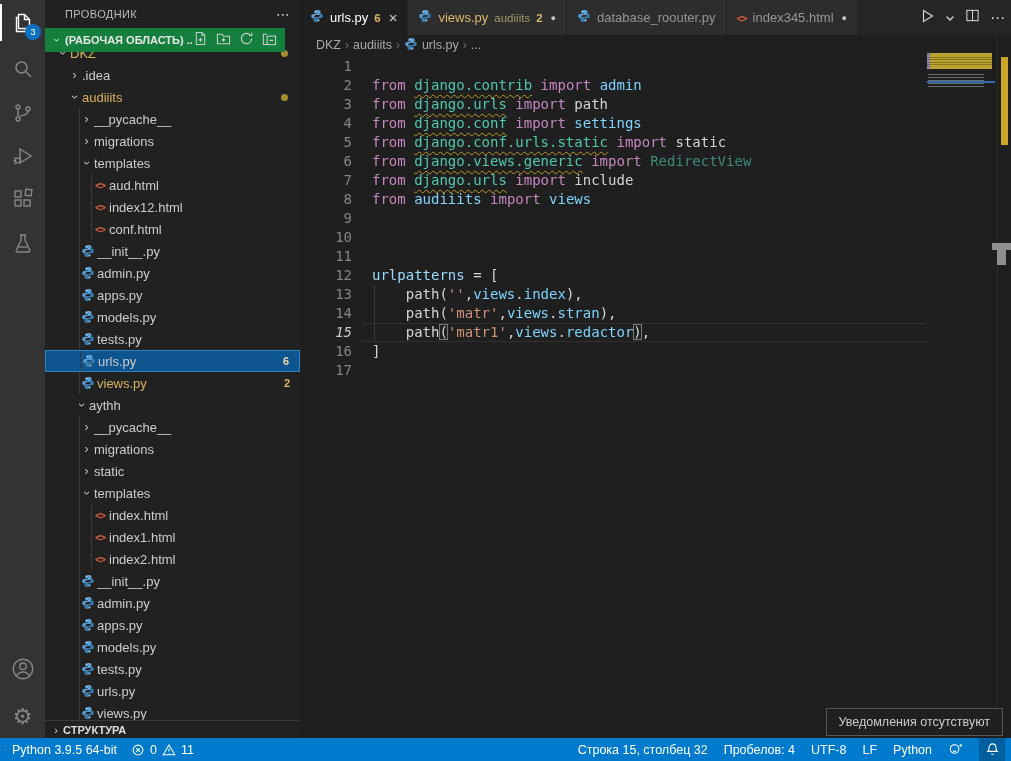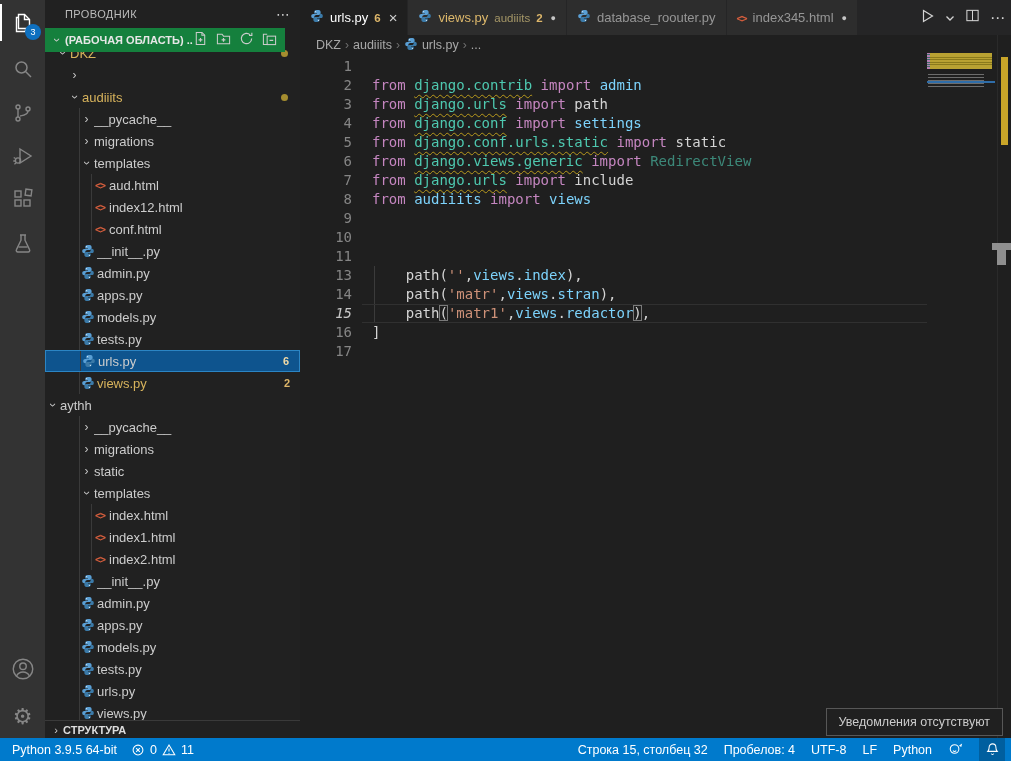--- a/index.html
+++ b/index.html
@@ -165,20 +165,21 @@
 
 <div class="sidebar">
   <div class="tree" id="tree">
       <div class="row gold" style="top: 42px; padding-left: 10px;">
         <span class="chev open">›</span>
         <span class="lbl">DKZ</span>
         <span class="dotb"></span>
       </div>
       <div class="row" style="top: 64px; padding-left: 22px;">
         <span class="chev">›</span>
+        <span class="lbl">.idea</span>
       </div>
       <div class="row gold" style="top: 86px; padding-left: 22px;">
         <span class="chev open">›</span>
         <span class="lbl">audiiits</span>
         <span class="dotb"></span>
       </div>
       <div class="row" style="top: 108px; padding-left: 34px;">
         <span class="tguide" style="left: 34px;"></span>
         <span class="chev">›</span>
         <span class="lbl">__pycache__</span>
@@ -296,21 +297,21 @@
           <svg width="14" height="14" viewBox="0 0 14 14">
             <path fill="#5a9fd4" d="M6.9 1C5 1 4.3 1.9 4.3 2.9v1.5H7v.5H3.2c-1.1 0-2 .7-2 2.2s.9 2.2 2 2.2h1.1V7.8c0-1.1.9-1.9 2-1.9h2.6c.9 0 1.7-.8 1.7-1.8V2.9C10.6 1.9 9.7 1 8.7 1z"></path>
             <path fill="#3b7aa8" d="M7.1 13c1.9 0 2.6-.9 2.6-1.9V9.6H7v-.5h3.8c1.1 0 2-.7 2-2.2s-.9-2.2-2-2.2H9.7v1.5c0 1.1-.9 1.9-2 1.9H5.1c-.9 0-1.7.8-1.7 1.8v1.2C3.4 12.1 4.3 13 5.3 13z"></path>
             <circle cx="5.6" cy="2.6" r=".6" fill="#d8e8f4"></circle>
             <circle cx="8.4" cy="11.4" r=".6" fill="#d8e8f4"></circle>
           </svg>
         </span>
         <span class="lbl">views.py</span>
         <span class="badge">2</span>
       </div>
-      <div class="row" style="top: 394px; ">
+      <div class="row" style="top: 394px; padding-left: 22px; margin-left: 7px;">
         <span class="chev open">›</span>
         <span class="lbl">aythh</span>
       </div>
       <div class="row" style="top: 416px; padding-left: 34px;">
         <span class="tguide" style="left: 34px;"></span>
         <span class="chev">›</span>
         <span class="lbl">__pycache__</span>
       </div>
       <div class="row" style="top: 438px; padding-left: 34px;">
         <span class="tguide" style="left: 34px;"></span>
@@ -583,20 +584,24 @@
         <span class="ln">9</span>
         <span class="lcontent"></span>
       </div>
       <div class="line">
         <span class="ln">10</span>
         <span class="lcontent"></span>
       </div>
       <div class="line">
         <span class="ln">11</span>
         <span class="lcontent"></span>
+      </div>
+      <div class="line">
+        <span class="ln">12</span>
+        <span class="lcontent"><span class="tk-var">urlpatterns</span><span class="tk-pl"> = [</span></span>
       </div>
       <div class="line">
         <span class="ln">13</span>
         <span class="lcontent"><span class="lguide"></span><span class="tk-pl">    path(</span><span class="tk-str">''</span><span class="tk-pl">,</span><span class="tk-mod">views</span><span class="tk-pl">.</span><span class="tk-mod">index</span><span class="tk-pl">),</span></span>
       </div>
       <div class="line">
         <span class="ln">14</span>
         <span class="lcontent"><span class="lguide"></span><span class="tk-pl">    path(</span><span class="tk-str">'matr'</span><span class="tk-pl">,</span><span class="tk-mod">views</span><span class="tk-pl">.</span><span class="tk-mod">stran</span><span class="tk-pl">),</span></span>
       </div>
       <div class="line current">

